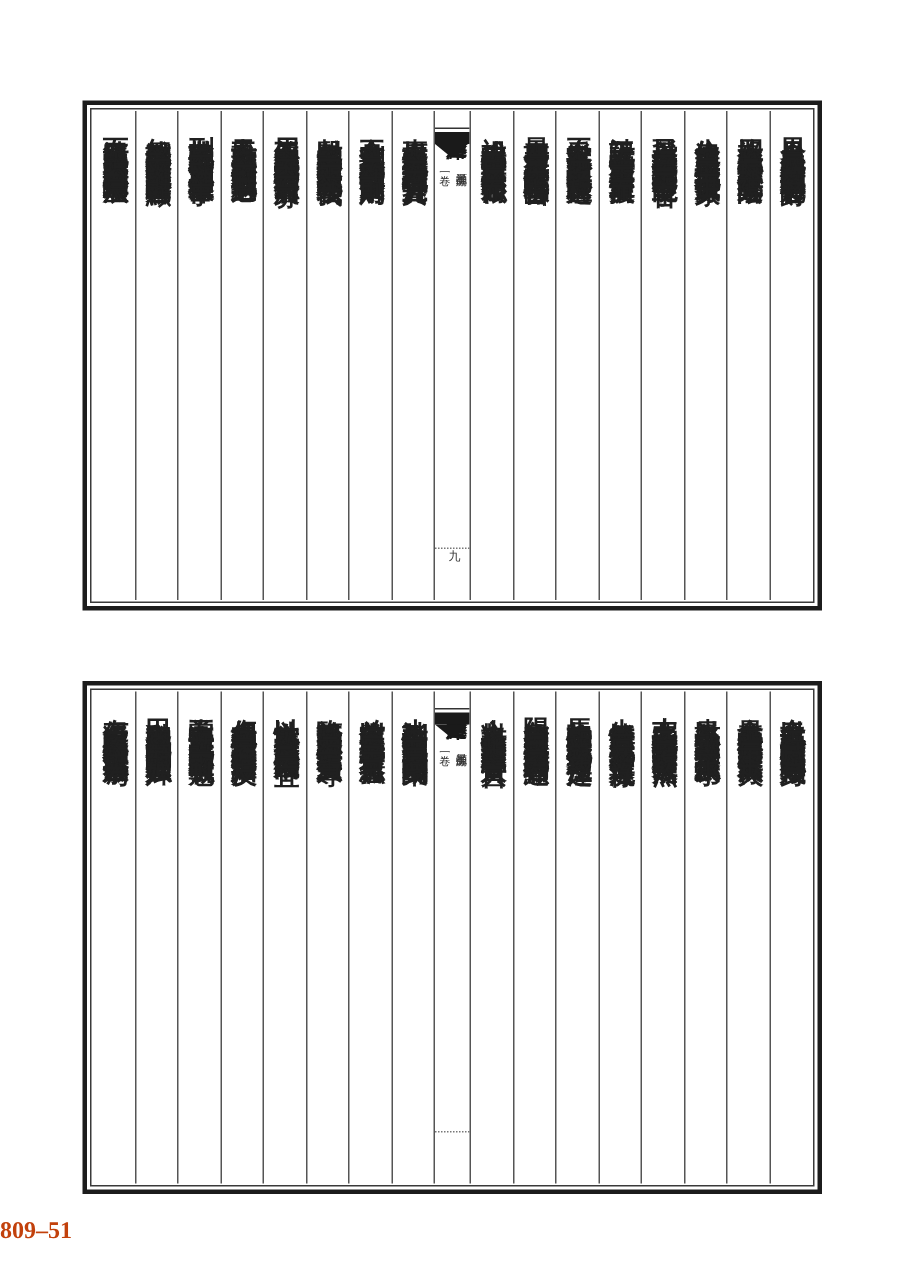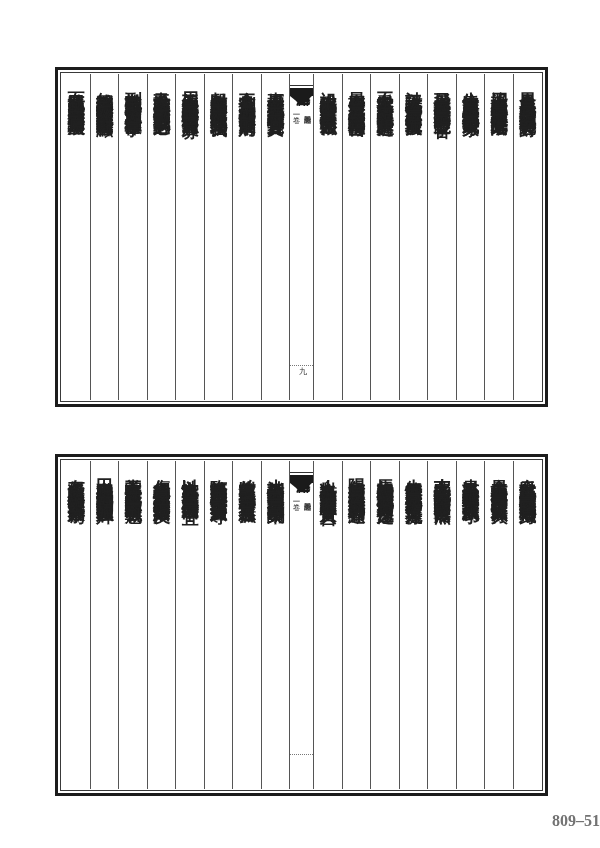--- a/index.html
+++ b/index.html
@@ -57,22 +57,22 @@
   }
   .center .leaf {
     position: absolute; bottom: 40px; font-size: 8px; color: #333;
     writing-mode: vertical-rl; text-orientation: upright;
   }
   .center .ticks {
     position: absolute; bottom: 6px; width: 100%; height: 28px;
     border-top: 1px dotted #777;
   }
   .pageno {
-    position: absolute; top: 812px; left: 0; width: 600px; text-align: right;
-    font-family: "Liberation Serif", serif; font-size: 16px; color: #737373; font-weight: bold;
+    position: absolute; top: 812px; left: 0; width: 600px; text-align: left;
+    font-family: "Liberation Serif", serif; font-size: 16px; color: #c2410c; font-weight: bold;
   }
 </style>
 </head>
 <body>
 
 <div class="half top">
   <div class="cols">
     <div class="col">
         <span class="txt">男命見之反魁年月日時四生值殺立見刑徒官魁爵</span>
       </div>

